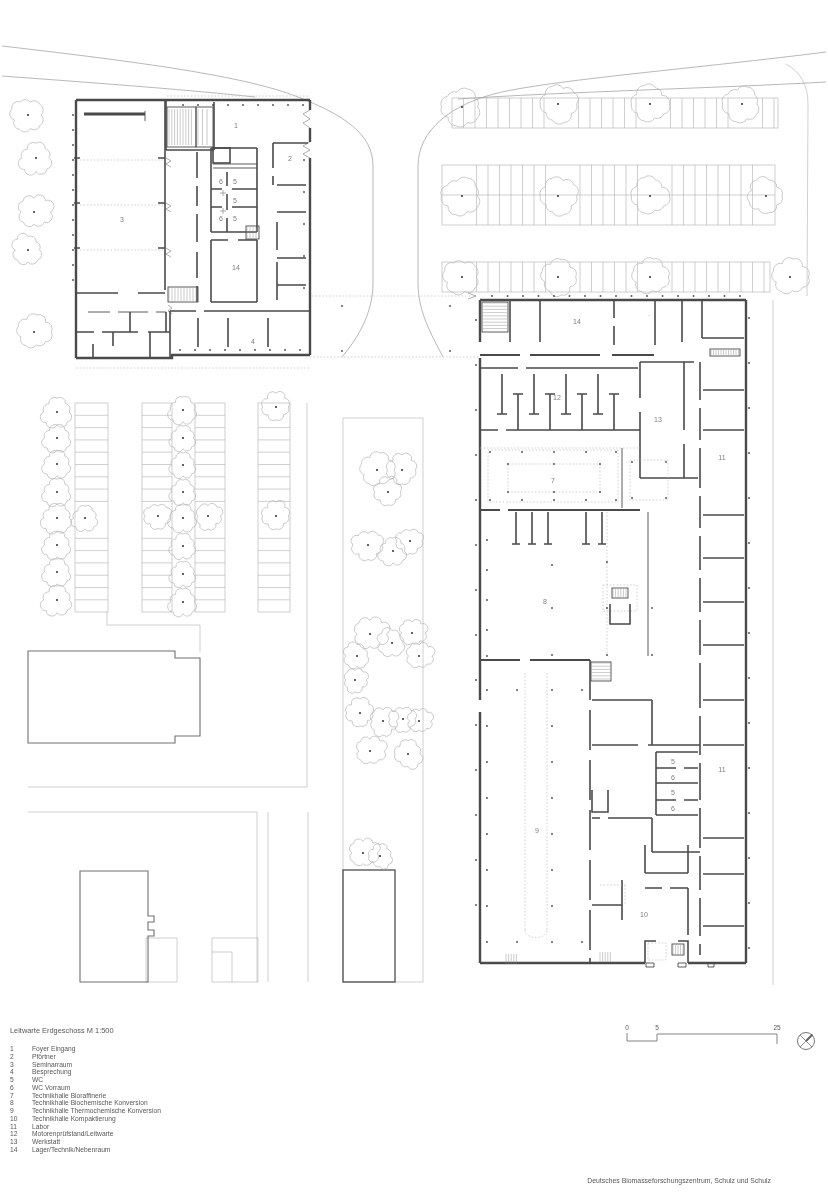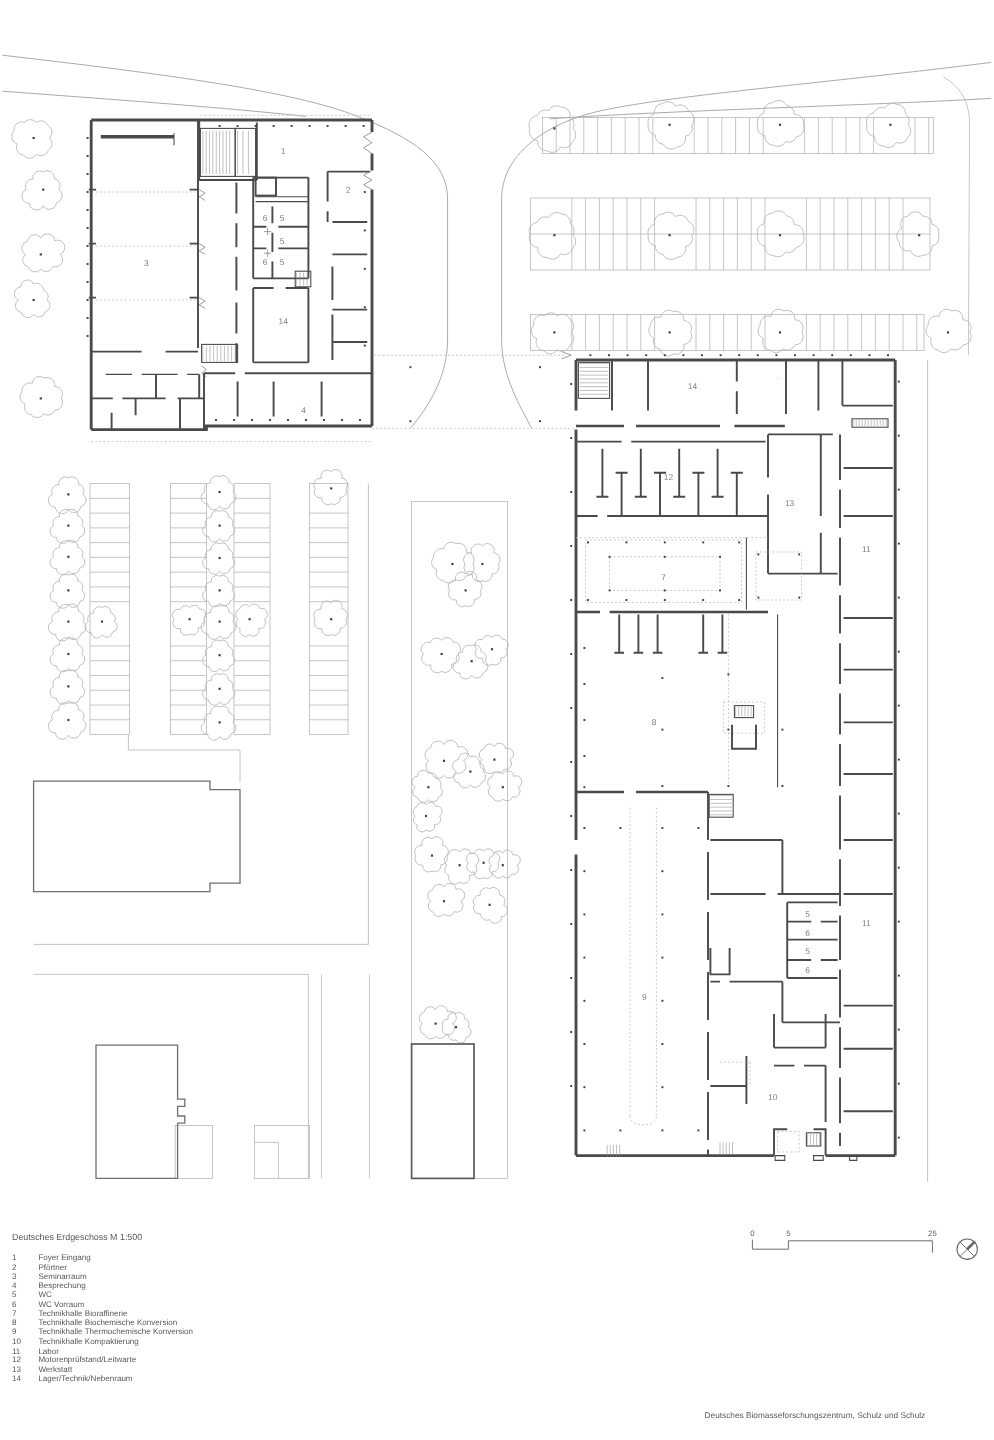--- a/index.html
+++ b/index.html
@@ -628,21 +628,21 @@
         <text x="777" y="1030" class="stick">25</text>
       </g>
 
   <g>
     <circle class="narrow" cx="806" cy="1041" r="8.5" stroke-width="0.9"></circle>
     <path class="narrow" d="M800,1047 L812,1035 M800,1035 L812,1047" stroke-width="0.7"></path>
     <path class="narrow" d="M806,1041 L812.5,1034.5" stroke-width="2.2"></path>
   </g>
 </svg>
 
-  <div class="title-block">Deutsches Erdgeschoss M 1:500</div>
+  <div class="title-block">Leitwarte Erdgeschoss M 1:500</div>
   <div class="legend" id="legend-list">
       <div class="lrow">
         <span class="lnum">1</span>
         <span>Foyer Eingang</span>
       </div>
       <div class="lrow">
         <span class="lnum">2</span>
         <span>Pförtner</span>
       </div>
       <div class="lrow">

